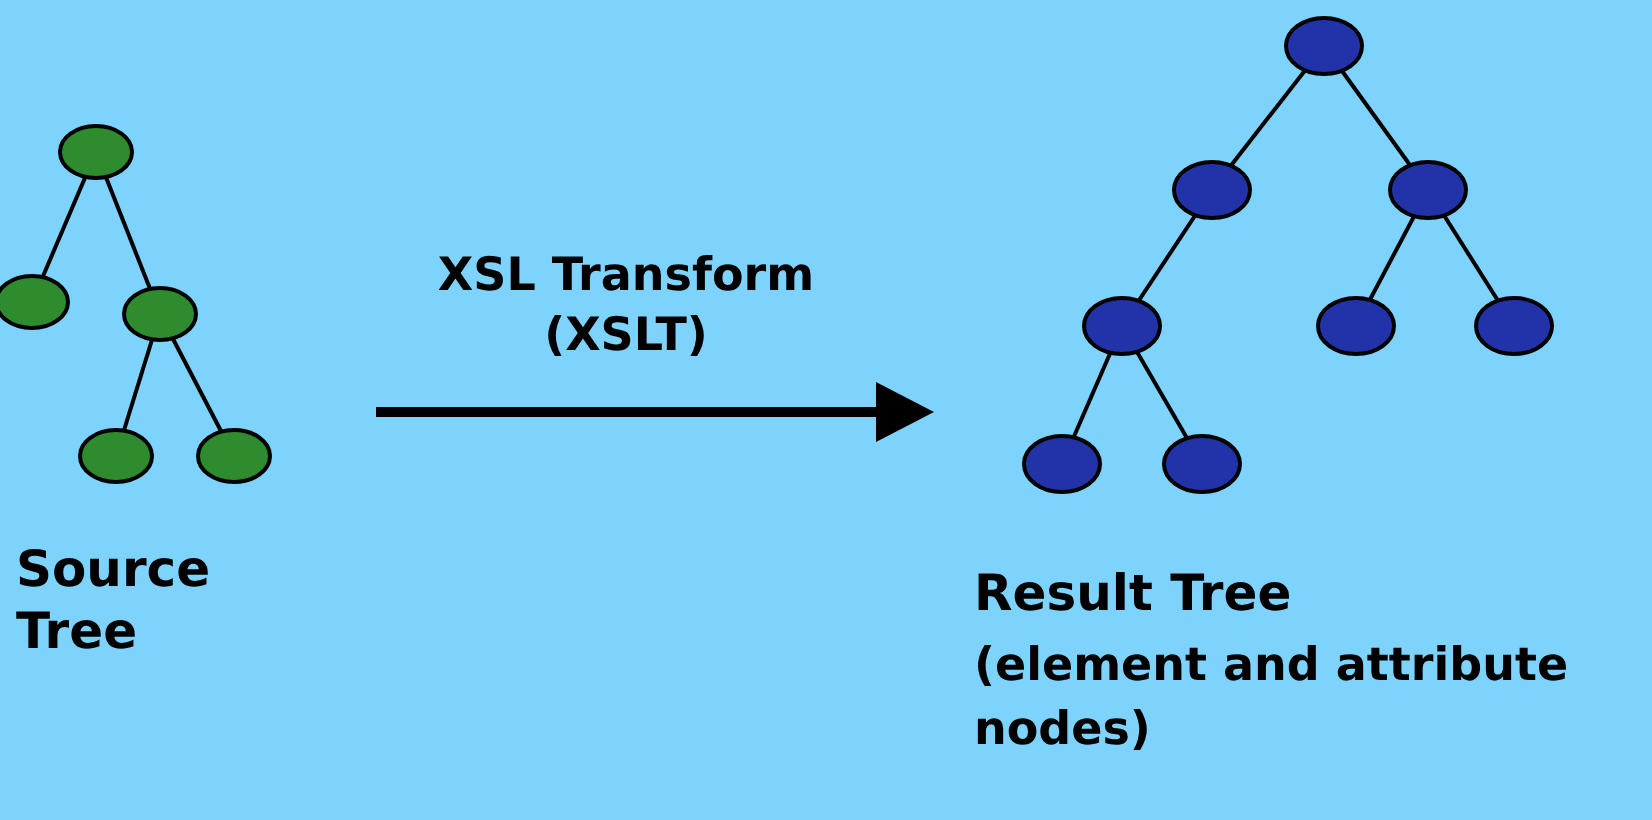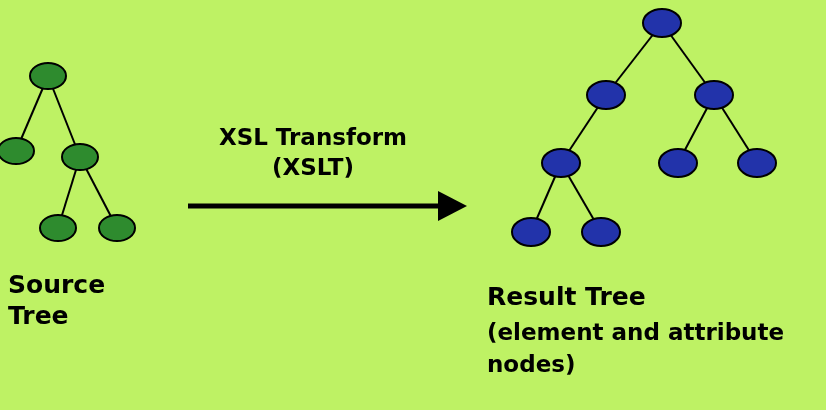--- a/index.html
+++ b/index.html
@@ -4,21 +4,21 @@
 <style>
   html, body {
     margin: 0;
     padding: 0;
     background: #ffffff;
   }
   .stage {
     position: relative;
     width: 826px;
     height: 410px;
-    background: #bef264;
+    background: #7dd3fc;
     overflow: hidden;
     font-family: "DejaVu Sans", "Liberation Sans", sans-serif;
   }
   svg text {
     font-family: "DejaVu Sans", "Liberation Sans", sans-serif;
     font-weight: bold;
     fill: #000000;
   }
   .tree-label { font-size: 25px; }
   .arrow-label { font-size: 23px; }

